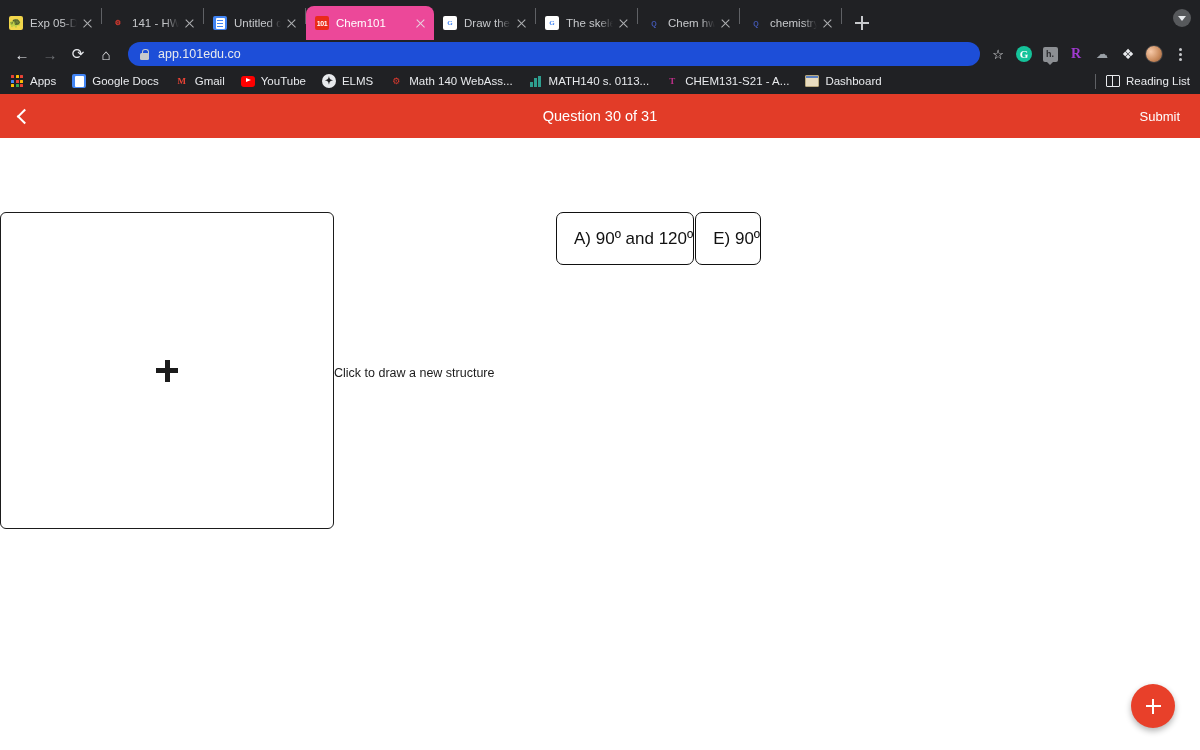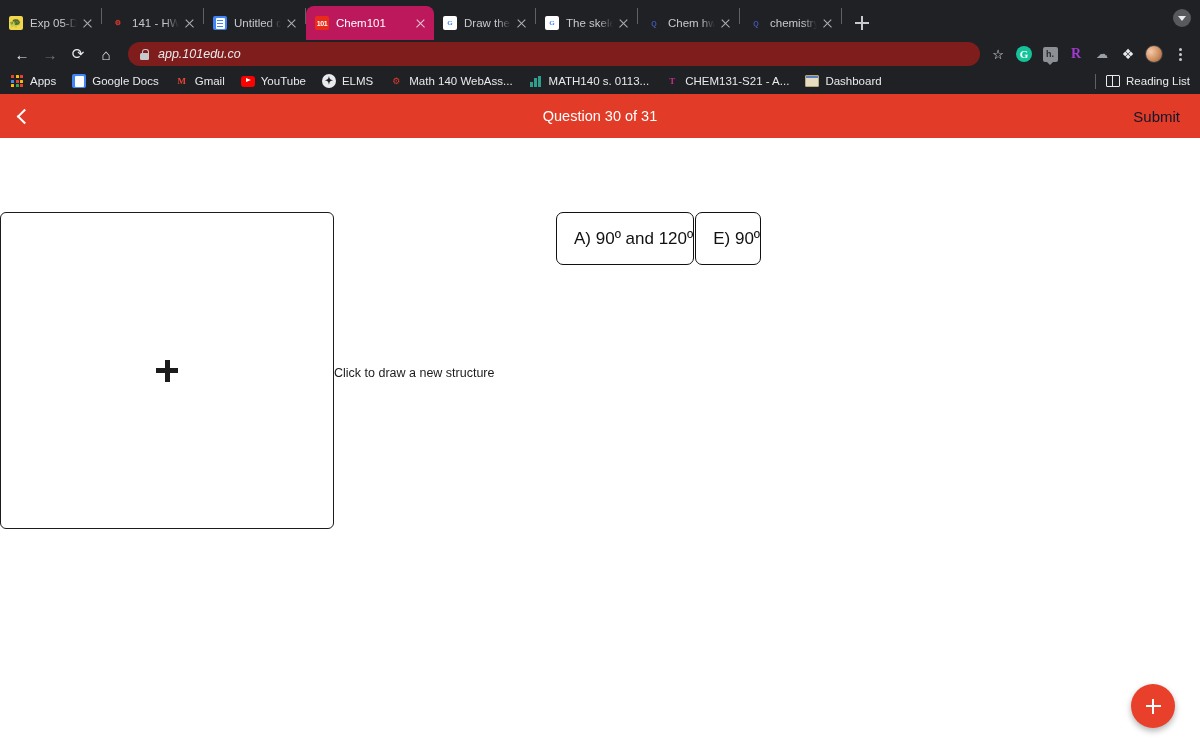--- a/index.html
+++ b/index.html
@@ -19,21 +19,21 @@
     position: relative;
   }
   .tab {
     height: 34px; width: 101px;
     display: flex; align-items: center;
     padding: 0 6px 0 9px;
     position: relative; flex: none;
     color: #c7c9cc; font-size: 11.5px;
     border-radius: 8px 8px 0 0;
   }
-  .tab.active { background: #be185d; color: #ffffff; width: 128px; }
+  .tab.active { background: #ec4899; color: #ffffff; width: 128px; }
   .tab .favicon {
     width: 14px; height: 14px; flex: none; margin-right: 7px;
     border-radius: 2px;
     display: flex; align-items: center; justify-content: center;
     font-size: 7px; font-weight: bold; overflow: hidden;
   }
   .tab .tab-title {
     flex: 1 1 auto; white-space: nowrap; overflow: hidden;
     -webkit-mask-image: linear-gradient(to right, #000 70%, transparent 100%);
     mask-image: linear-gradient(to right, #000 70%, transparent 100%);
@@ -93,23 +93,23 @@
   
   .toolbar {
     height: 28px; background: #202124;
     display: flex; align-items: center; padding: 0 8px;
   }
   .nav-btn { width: 28px; height: 24px; flex: none; position: relative;
              display: flex; align-items: center; justify-content: center;
              color: #e8eaed; font-size: 15px; }
   .nav-btn.dim { color: #6f7276; }
   .omnibox {
-    flex: 1 1 auto; height: 24px; background: #7f1d1d; border-radius: 13px;
+    flex: 1 1 auto; height: 24px; background: #1d4ed8; border-radius: 13px;
     display: flex; align-items: center; padding: 0 12px; margin-left: 8px;
-    color: #e8eaed; font-size: 12.5px; font-style: italic;
+    color: #e8eaed; font-size: 12.5px;
   }
   .lock { width: 9px; height: 11px; flex: none; margin-right: 9px; position: relative; }
   .lock::after { content: ""; position: absolute; left: 0; bottom: 0;
                  width: 9px; height: 7px; background: #c7c9cc; border-radius: 1.5px; }
   .lock::before { content: ""; position: absolute; left: 2px; top: 0;
                   width: 5px; height: 6px; border: 1.4px solid #c7c9cc;
                   border-bottom: 0; border-radius: 3px 3px 0 0; }
   .tb-actions { display: flex; align-items: center; gap: 2px; margin-left: 6px; }
   .tb-icon { width: 24px; height: 24px; flex: none;
              display: flex; align-items: center; justify-content: center;
@@ -189,21 +189,21 @@
   .back-chevron i {
     display: block; width: 11px; height: 11px;
     border-left: 2.6px solid #fff; border-bottom: 2.6px solid #fff;
     transform: rotate(45deg); margin-left: 4px;
   }
   .qtitle {
     position: absolute; left: 0; right: 0; text-align: center;
     font-size: 14.5px; pointer-events: none;
   }
   .submit-btn {
-    margin-left: auto; margin-right: 20px; font-size: 15px; color: #0f172a;
+    margin-left: auto; margin-right: 20px; font-size: 13px; color: #ffffff;
   }
 
   .question-text {
     margin: 30px auto 0; width: 660px; text-align: center;
     font-size: 19px; line-height: 28px; color: #1a1a1a;
   }
   .question-text sub { font-size: 12px; vertical-align: baseline;
                        position: relative; top: 4px; }
 
   .work-area { display: flex; margin-top: 74px; }

